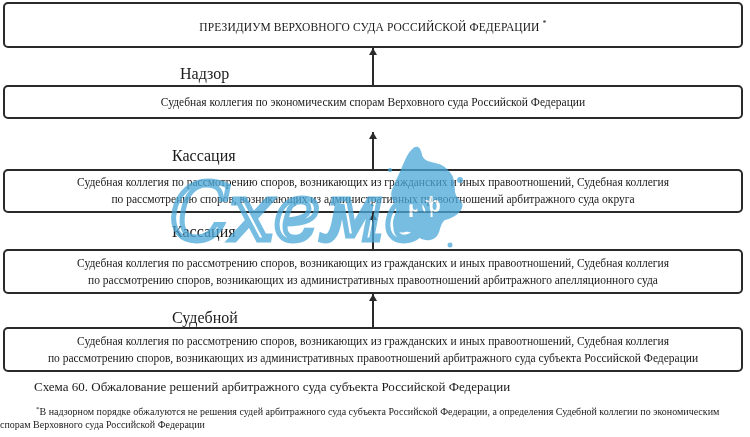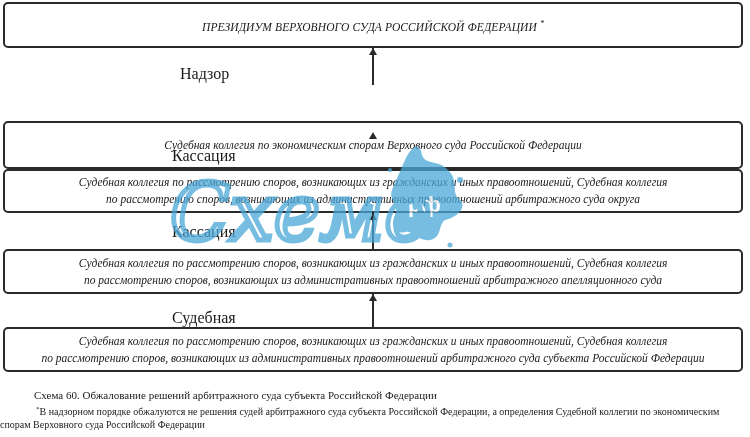--- a/index.html
+++ b/index.html
@@ -23,21 +23,20 @@
     border-radius: 5px;
     background: #ffffff;
     box-sizing: border-box;
     display: flex;
     align-items: center;
     justify-content: center;
     text-align: center;
     font-size: 11.5px;
     line-height: 17px;
     z-index: 2;
-    font-style: italic;
   }
   .box .txt {
     display: block;
     padding: 0 8px;
   }
   .box.title-box .txt {
     font-size: 11.5px;
     letter-spacing: 0.1px;
   }
   .connector {
@@ -59,22 +58,22 @@
   }
   .edge-label {
     position: absolute;
     font-size: 16px;
     color: #1a1a1a;
     z-index: 3;
   }
   .caption {
     position: absolute;
     left: 34px;
-    top: 389px;
-    font-size: 11px;
+    top: 379px;
+    font-size: 13px;
     color: #1a1a1a;
   }
   .footnote {
     position: absolute;
     left: 0px;
     top: 403px;
     width: 746px;
     font-size: 10px;
     line-height: 13px;
     color: #1a1a1a;
@@ -102,21 +101,21 @@
   <span class="txt">
     <span>ПРЕЗИДИУМ ВЕРХОВНОГО СУДА РОССИЙСКОЙ ФЕДЕРАЦИИ</span>
     <sup style="font-size:8px;">*</sup>
   </span>
 </div>
 
 <div class="connector" style="top:48px; height:37px;"></div>
 <div class="arrowhead" style="top:48px;"></div>
 <div class="edge-label" style="left:180px; top:65px;">Надзор</div>
 
-<div class="box" style="top:85px; height:48px;margin-top:36px;">
+<div class="box" style="top:85px; height:34px;">
   <span class="txt">Судебная коллегия по экономическим спорам Верховного суда Российской Федерации</span>
 </div>
 
 <div class="connector" style="top:132px; height:37px;"></div>
 <div class="arrowhead" style="top:132px;"></div>
 <div class="edge-label" style="left:172px; top:147px;">Кассация</div>
 
 <div class="box" style="top:169px; height:44px;">
   <span class="txt">
     <span>Судебная коллегия по рассмотрению споров, возникающих из гражданских и иных правоотношений, Судебная коллегия</span><br>
@@ -130,21 +129,21 @@
 
 <div class="box" style="top:249px; height:45px;">
   <span class="txt">
     <span>Судебная коллегия по рассмотрению споров, возникающих из гражданских и иных правоотношений, Судебная коллегия</span><br>
     <span>по рассмотрению споров, возникающих из административных правоотношений арбитражного апелляционного суда</span>
   </span>
 </div>
 
 <div class="connector" style="top:294px; height:34px;"></div>
 <div class="arrowhead" style="top:294px;"></div>
-<div class="edge-label" style="left:172px; top:309px;">Судебная</div>
+<div class="edge-label" style="left:172px; top:309px;">Судебной</div>
 
 <div class="box" style="top:327px; height:45px;">
   <span class="txt">
     <span>Судебная коллегия по рассмотрению споров, возникающих из гражданских и иных правоотношений, Судебная коллегия</span><br>
     <span>по рассмотрению споров, возникающих из административных правоотношений арбитражного суда субъекта Российской Федерации</span>
   </span>
 </div>
 
 <div class="caption">Схема 60. Обжалование решений арбитражного суда субъекта Российской Федерации</div>
 

